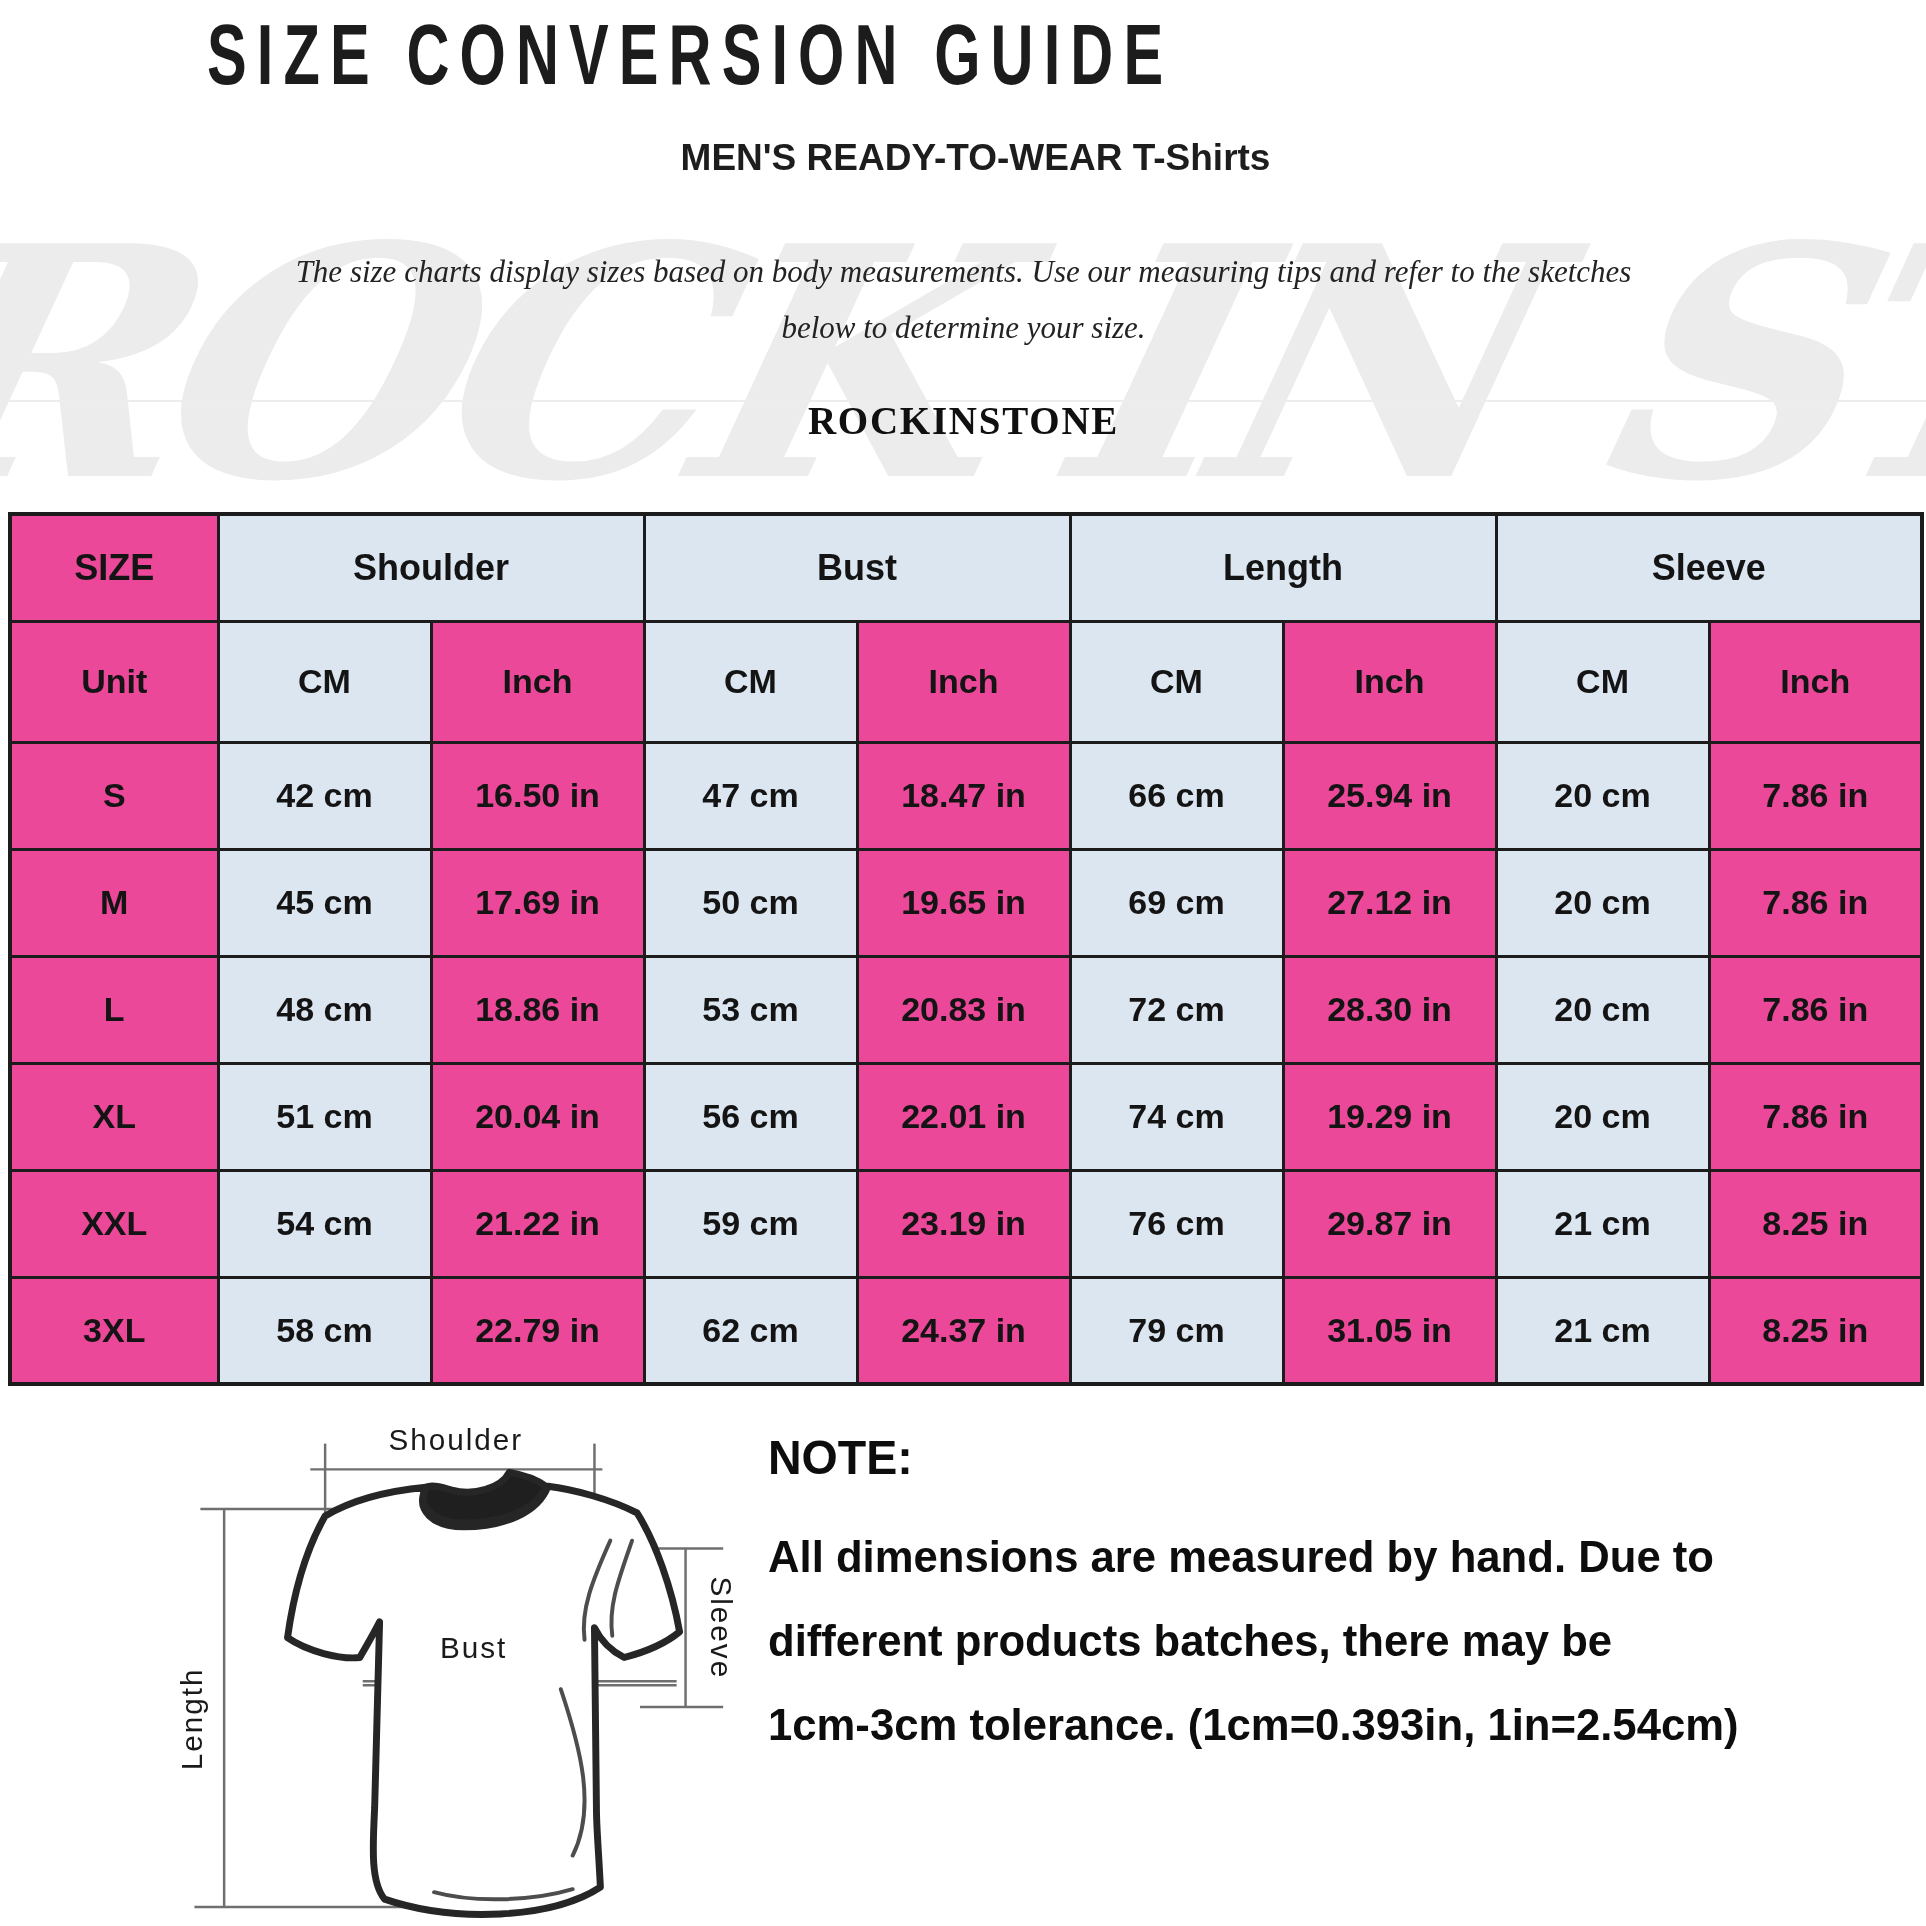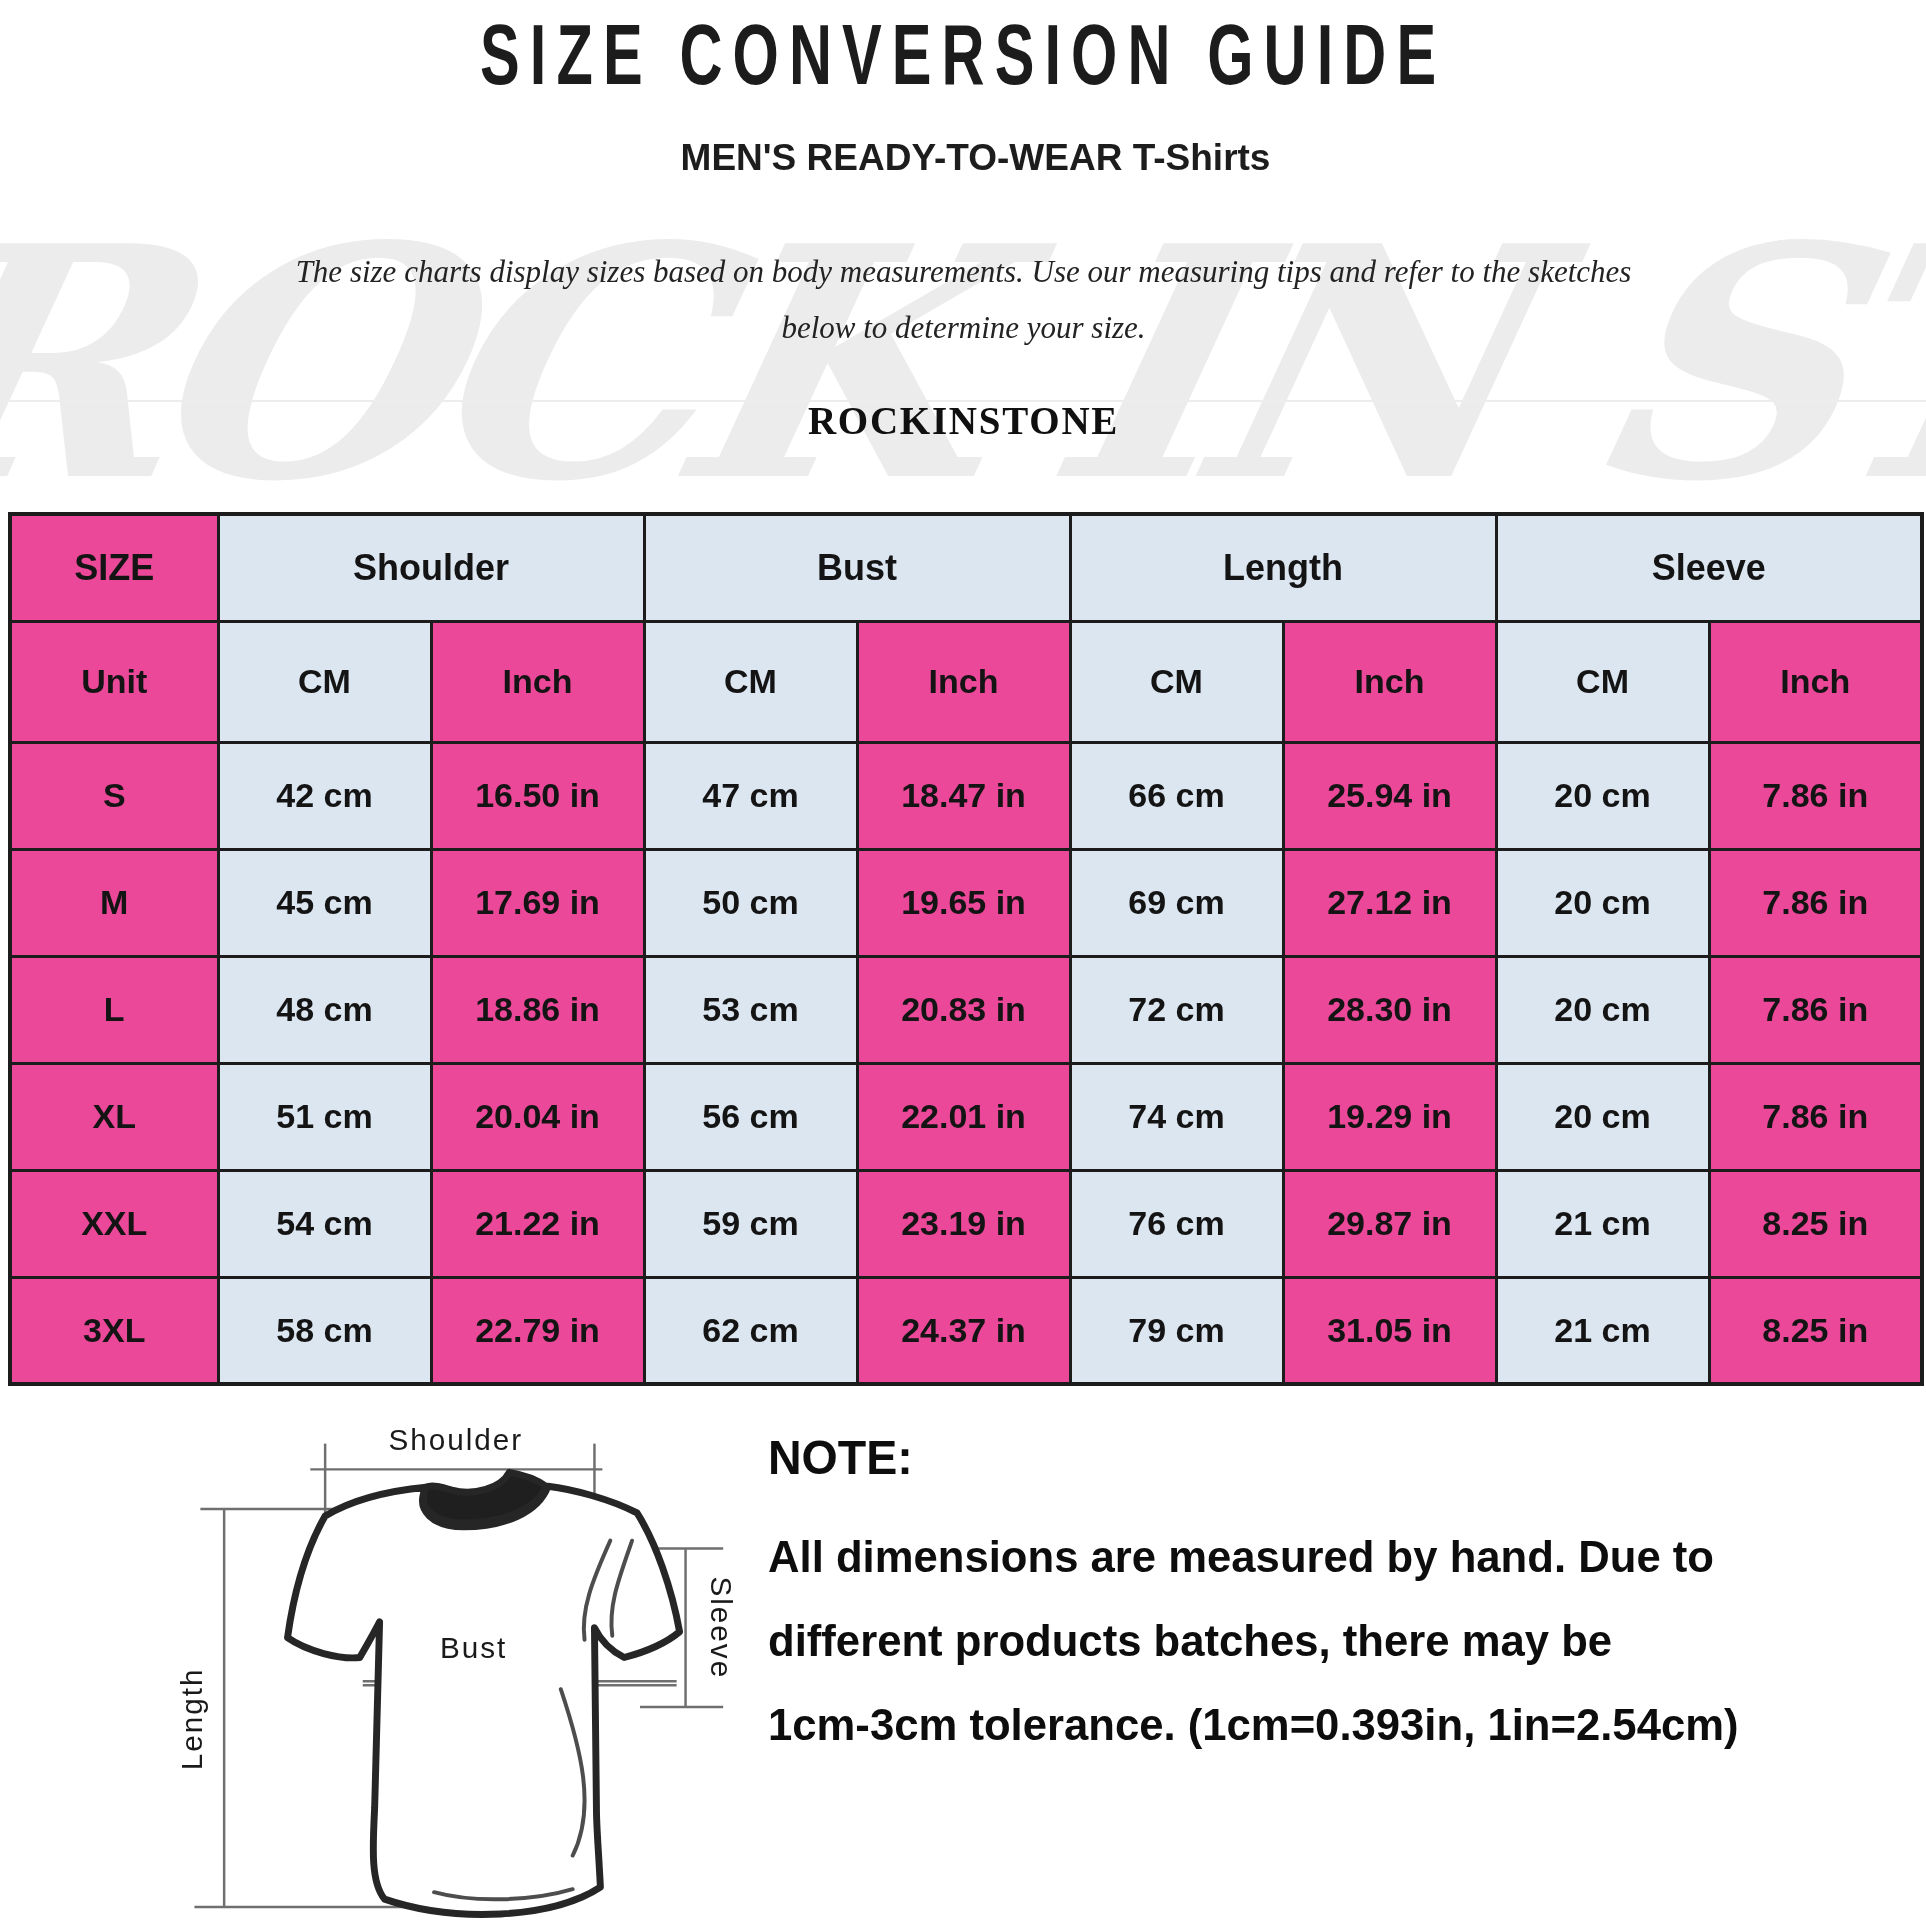--- a/index.html
+++ b/index.html
@@ -9,21 +9,21 @@
   }
   
   .watermark{
     position:absolute;top:176px;left:-40px;width:2079px;z-index:0;
     font-family:"DejaVu Serif",serif;font-style:italic;font-weight:bold;
     font-size:347px;letter-spacing:-22px;white-space:nowrap;color:#ececec;
     transform:skewX(-14deg) scaleY(0.92);transform-origin:left top;
     user-select:none;
   }
   .faint-rule{position:absolute;top:400px;left:0;width:100%;height:2px;background:#ededed;z-index:0;}
-  .title-wrap{position:absolute;top:6px;left:0;width:100%;text-align:center;z-index:2;}
+  .title-wrap{position:absolute;top:6px;left:0;width:100%;text-align:left;z-index:2;}
   .title-inner{
     display:inline-block;font-weight:bold;font-size:85px;letter-spacing:0.17em;
     transform:scaleX(0.70);transform-origin:center top;white-space:nowrap;color:#1c1c1c;
   }
   .subtitle{position:absolute;top:137px;left:0;width:100%;text-align:center;
     font-weight:bold;font-size:37px;color:#1d1d1d;z-index:2;margin-left:12px;}
   .desc{position:absolute;top:244px;left:0;width:100%;text-align:center;z-index:2;
     font-family:"Liberation Serif",serif;font-style:italic;font-size:31px;line-height:1.8;color:#232323;}
   .brand{position:absolute;top:398px;left:0;width:100%;text-align:center;z-index:2;
     font-family:Liberation Serif, serif;font-weight:bold;font-size:39px;letter-spacing:0.045em;color:#101010;}

